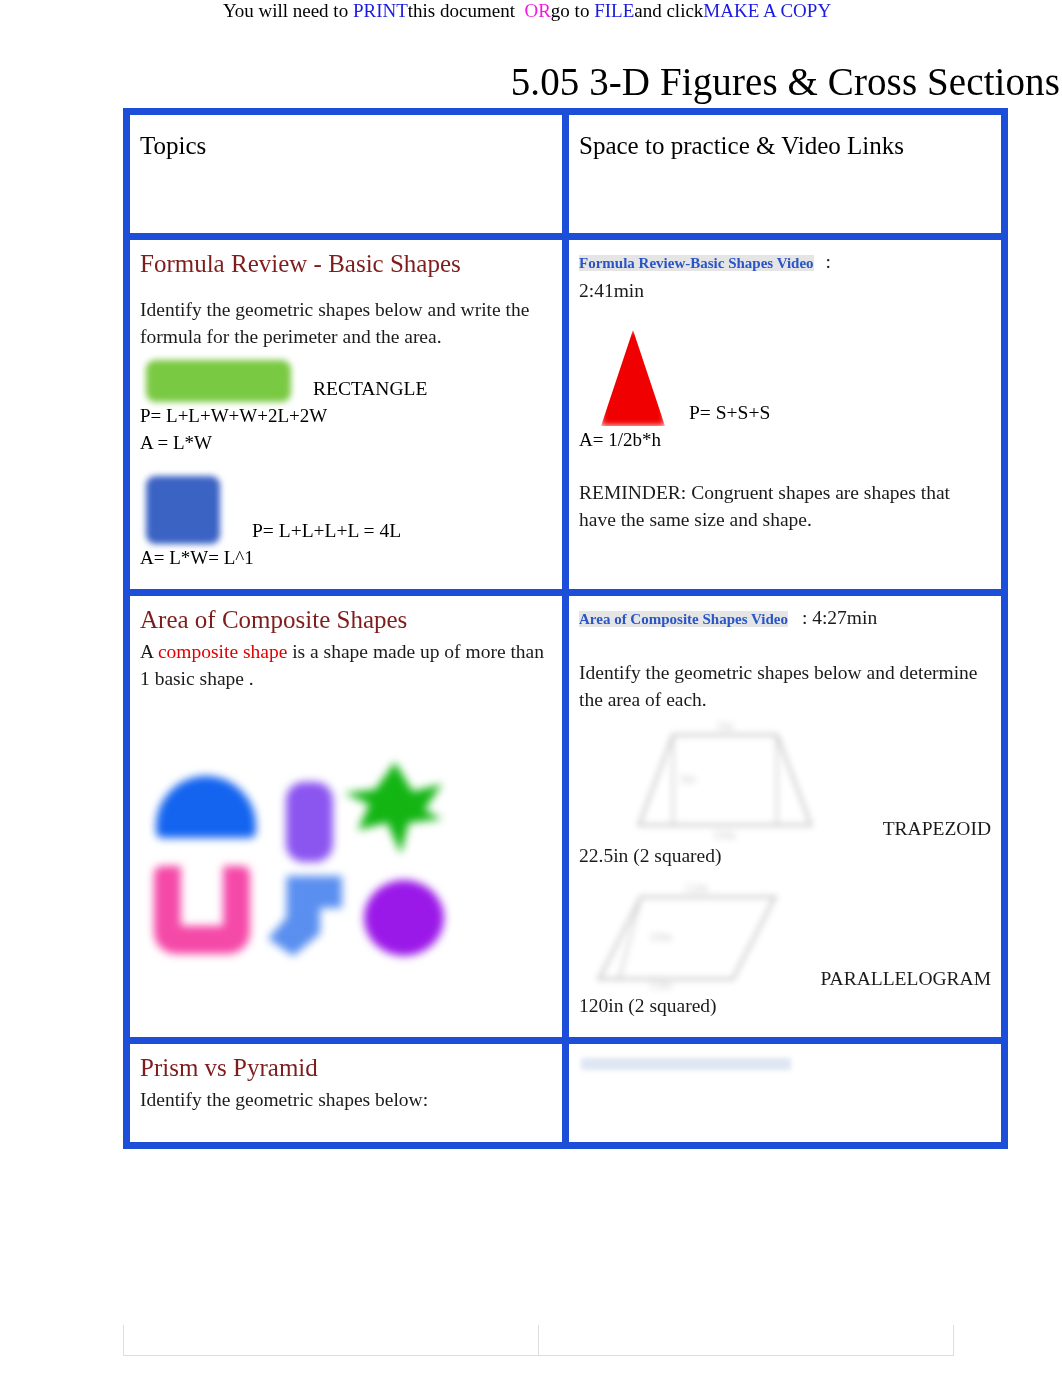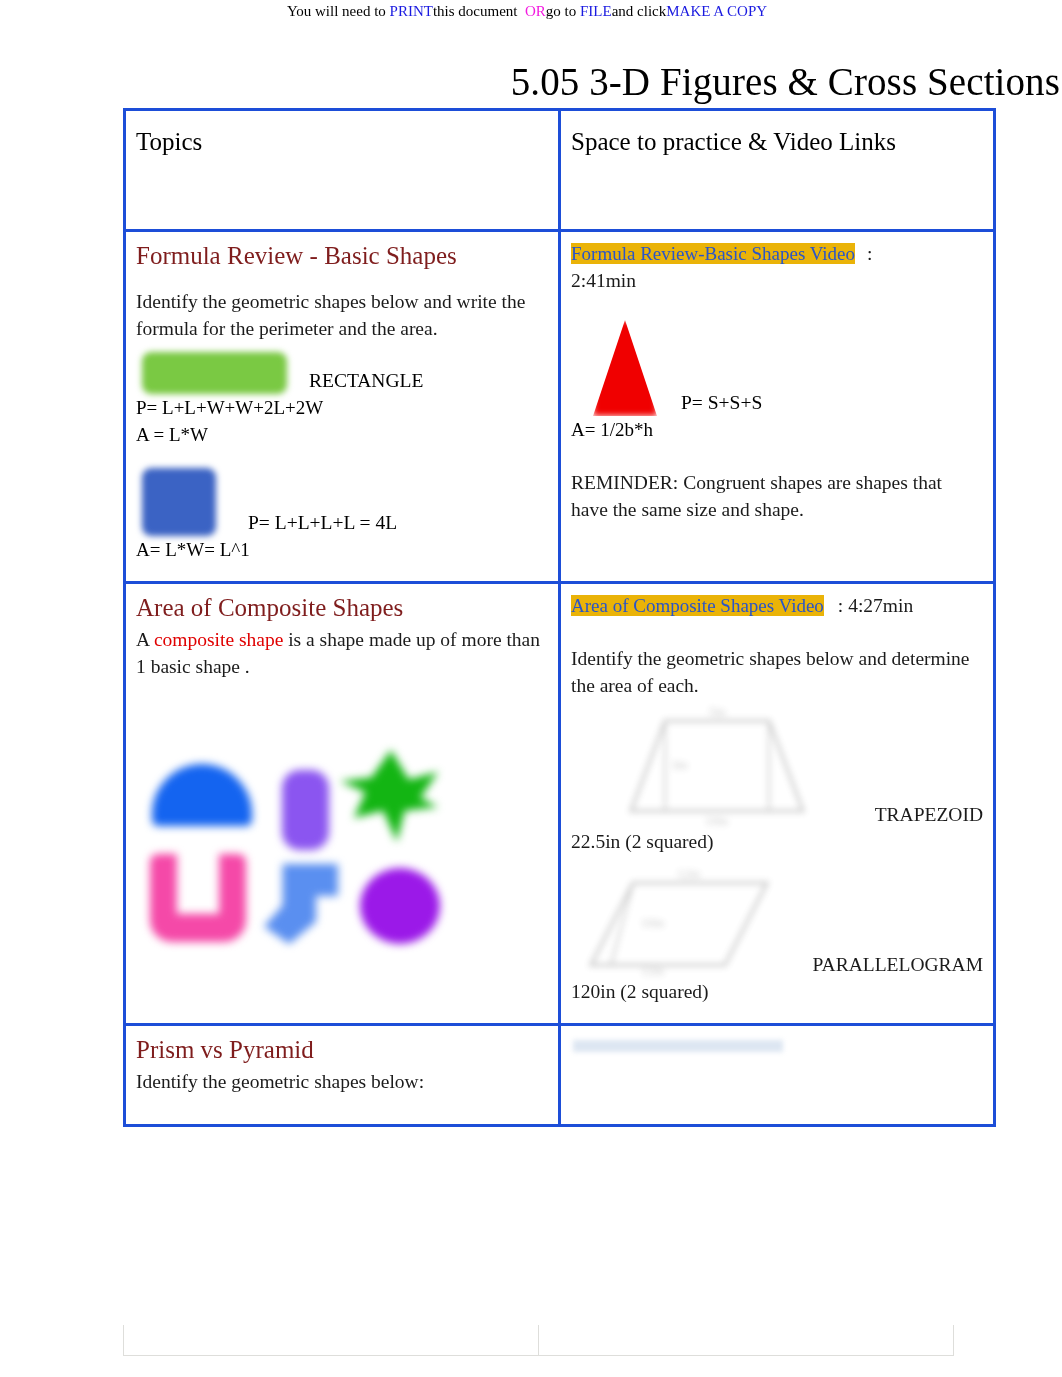--- a/index.html
+++ b/index.html
@@ -16,21 +16,21 @@
     overflow: hidden;
   }
 
   
   .banner {
     position: absolute;
     top: 0px;
     left: 0;
     width: 1054px;
     text-align: center;
-    font-size: 15px;
+    font-size: 19px;
     line-height: 22px;
     white-space: nowrap;
   }
   .banner span { white-space: pre; }
   .tok-blue    { color: #1a1ae0; }
   .tok-magenta { color: #f31ae0; }
   .tok-black   { color: #000000; }
 
   
   .doc-title {
@@ -51,21 +51,21 @@
     left: 123px;
     top: 108px;
     width: 824px;
   }
   .tbl {
     border-collapse: collapse;
     width: 824px;
     table-layout: fixed;
   }
   .tbl td {
-    border: 3px solid #1d4ed8;
+    border: 7px solid #1d4ed8;
     vertical-align: top;
     padding: 8px 10px 18px 10px;
     background: #ffffff;
   }
   .col-l { width: 412px; }
   .col-r { width: 412px; }
 
   .h-big {
     font-size: 25px;
     line-height: 32px;
@@ -83,23 +83,24 @@
     font-size: 19.5px;
     line-height: 27px;
     margin: 0;
     color: #1b1b1b;
   }
   .gap-sm { height: 14px; }
   .gap-md { height: 26px; }
 
   .link {
     color: #2a55c8;
-    background: #eab308;
-    font-size: 19px;
+    background: #e5e5e5;
+    font-size: 15px;
     line-height: 27px;
+    font-weight: bold;
   }
   .red-em { color: #e00000; }
 
   .row-head td { height: 92px; }
 
   
   .flines {
     font-size: 19px;
     line-height: 27px;
     margin: 0;

